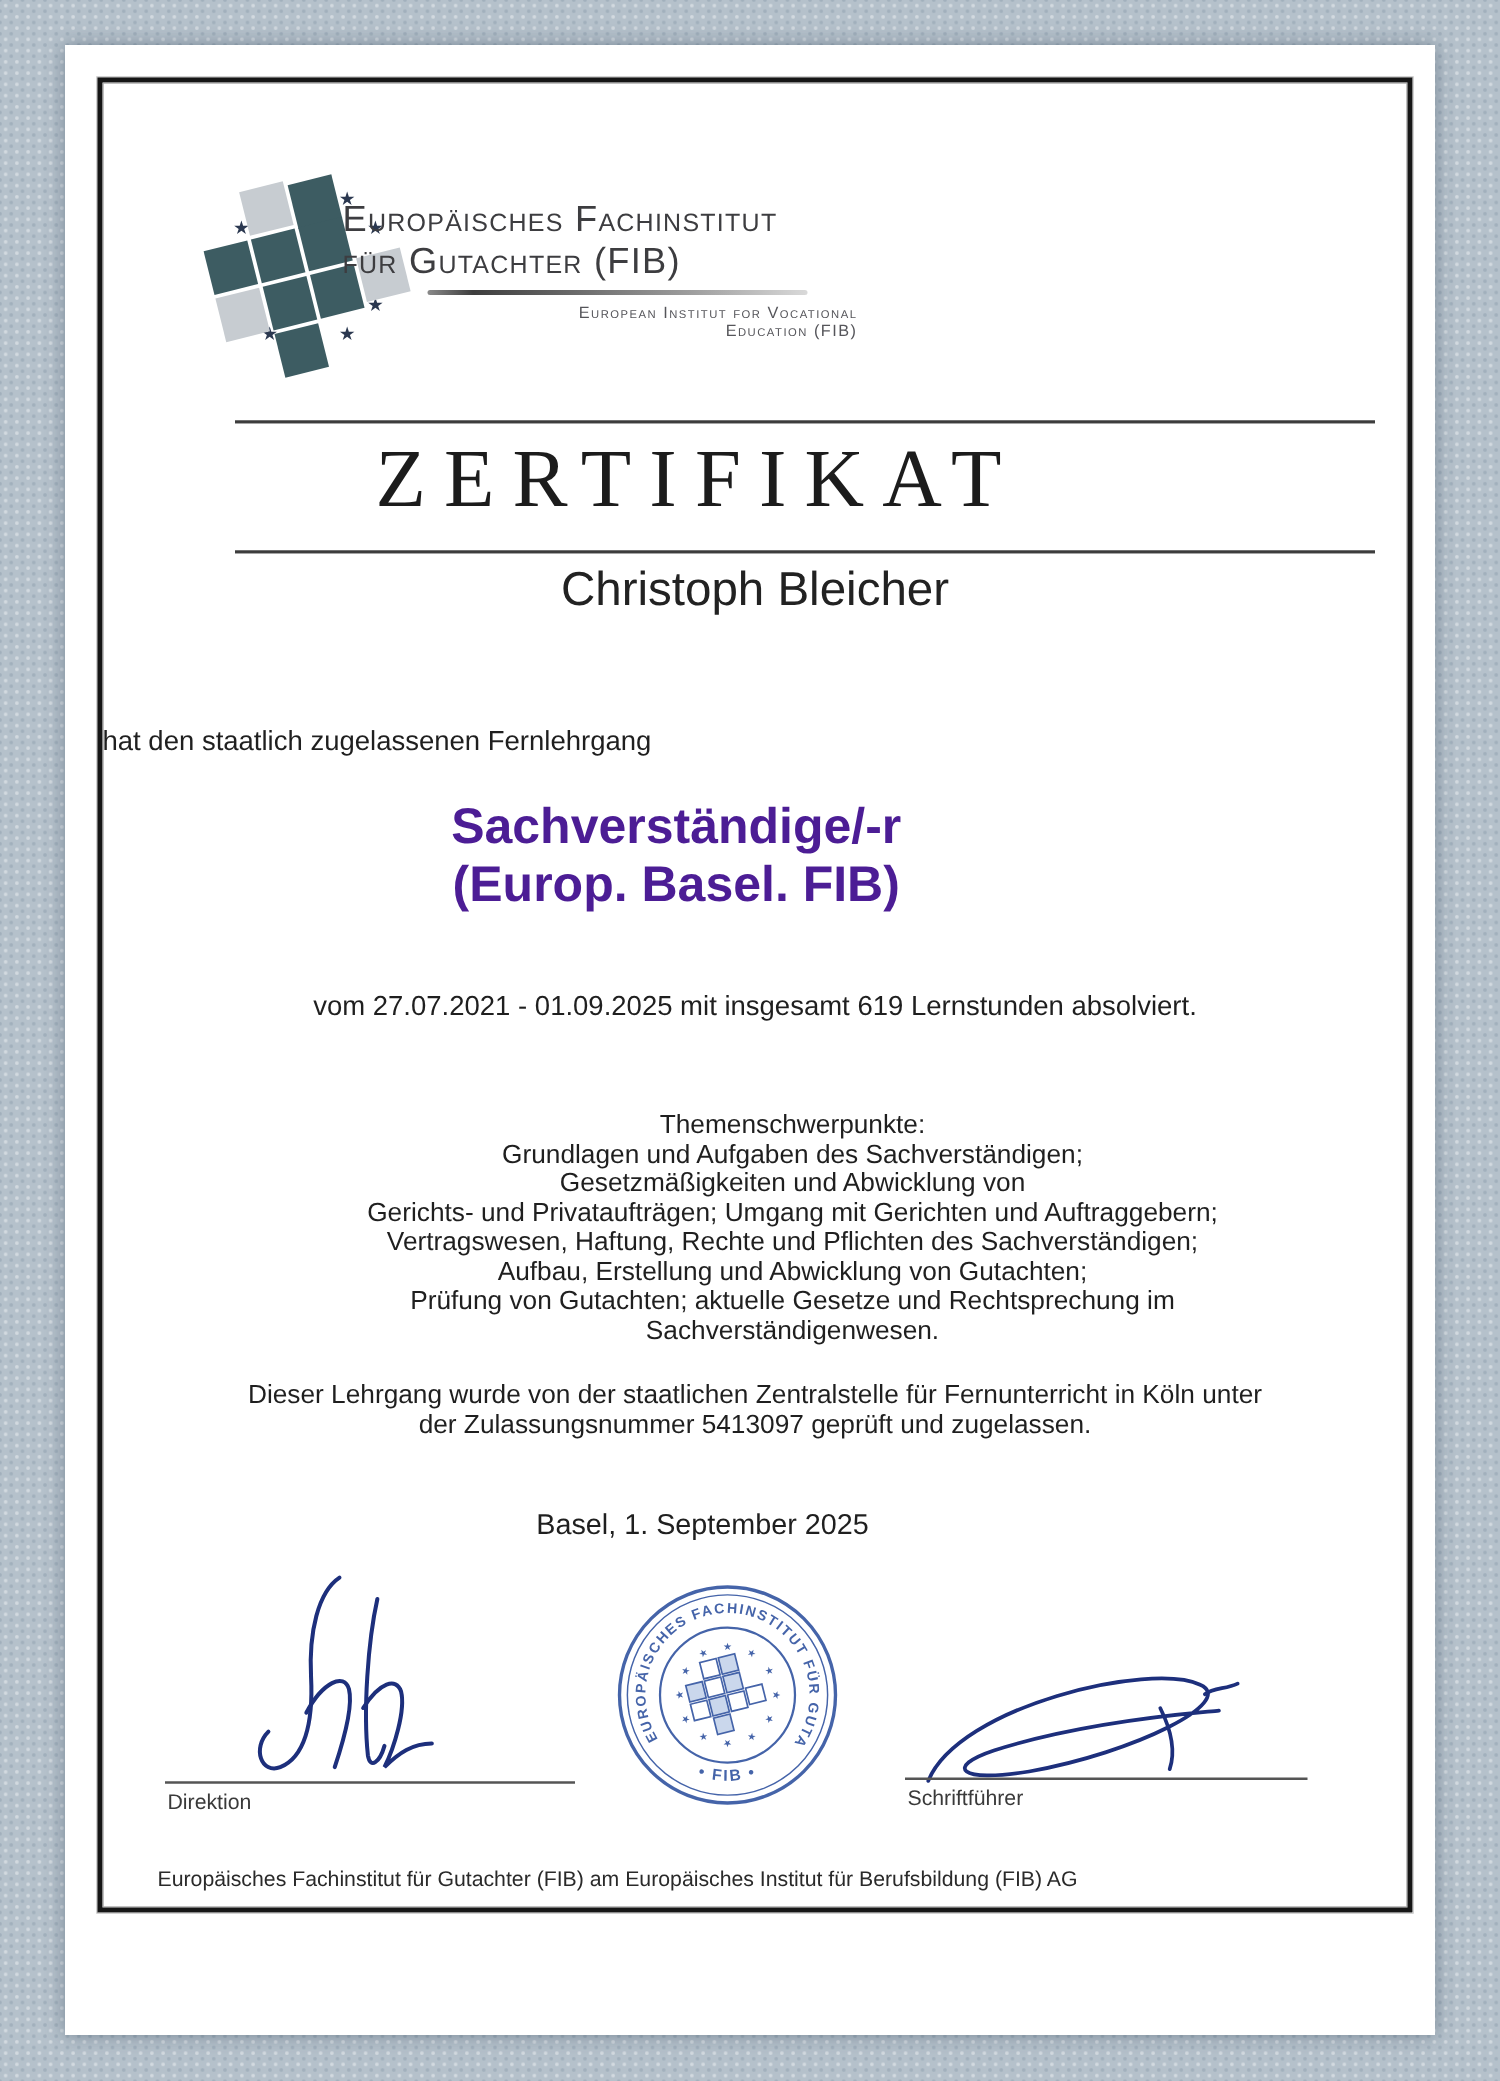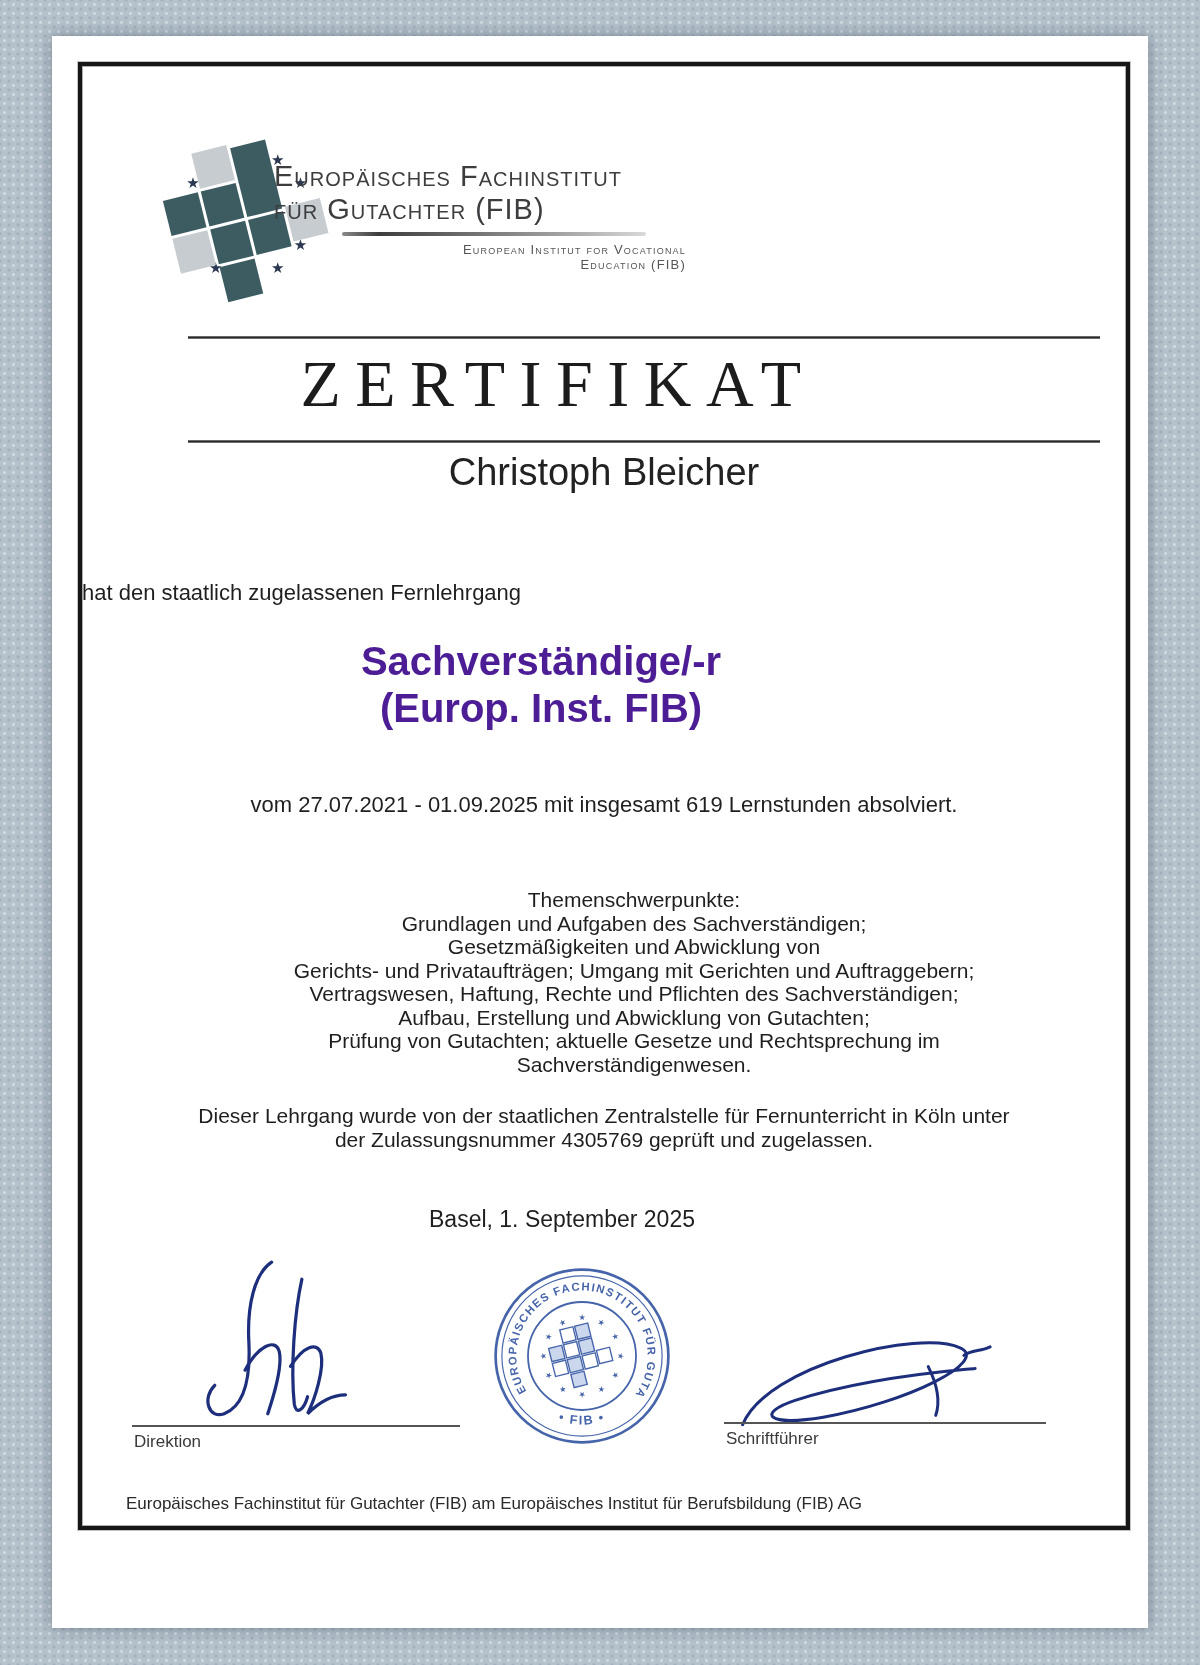--- a/index.html
+++ b/index.html
@@ -115,39 +115,39 @@
     <div class="abs rule rule1"></div>
     <div class="abs title">ZERTIFIKAT</div>
     <div class="abs rule rule2"></div>
 
     <div class="abs name">Christoph Bleicher</div>
 
     <div class="abs intro">hat den staatlich zugelassenen Fernlehrgang</div>
 
     <div class="abs course">
       <div>Sachverständige/-r</div>
-      <div>(Europ. Inst. FIB)</div>
+      <div>(Europ. Basel. FIB)</div>
     </div>
 
     <div class="abs duration">vom 27.07.2021 - 01.09.2025 mit insgesamt 619 Lernstunden absolviert.</div>
 
     <div class="abs topics">
       <div>Themenschwerpunkte:</div>
       <div>Grundlagen und Aufgaben des Sachverständigen;</div>
       <div>Gesetzmäßigkeiten und Abwicklung von</div>
       <div>Gerichts- und Privataufträgen; Umgang mit Gerichten und Auftraggebern;</div>
       <div>Vertragswesen, Haftung, Rechte und Pflichten des Sachverständigen;</div>
       <div>Aufbau, Erstellung und Abwicklung von Gutachten;</div>
       <div>Prüfung von Gutachten; aktuelle Gesetze und Rechtsprechung im</div>
       <div>Sachverständigenwesen.</div>
     </div>
 
     <div class="abs approval">
       <div>Dieser Lehrgang wurde von der staatlichen Zentralstelle für Fernunterricht in Köln unter</div>
-      <div>der Zulassungsnummer 4305769 geprüft und zugelassen.</div>
+      <div>der Zulassungsnummer 5413097 geprüft und zugelassen.</div>
     </div>
 
     <div class="abs issue">Basel, 1. September 2025</div>
 
     <svg class="abs stamp" viewBox="0 0 200 200">
       <g stroke="#2c4f9e" fill="none">
         <circle cx="100" cy="100" r="96" stroke-width="3"></circle>
         <circle cx="100" cy="100" r="89" stroke-width="1.3"></circle>
         <circle cx="100" cy="100" r="60" stroke-width="2"></circle>
       </g>

